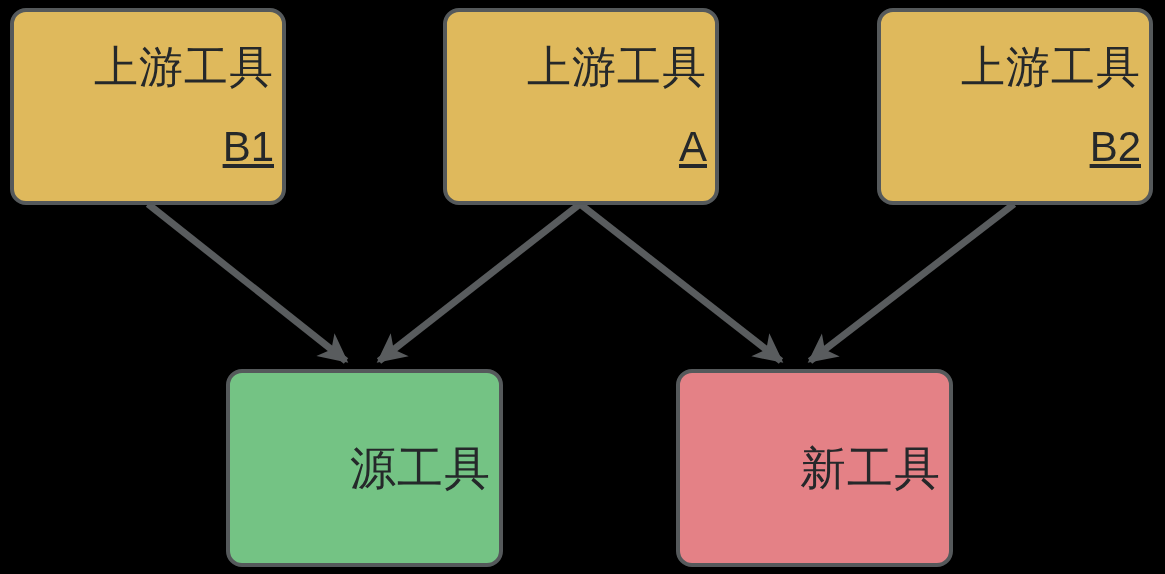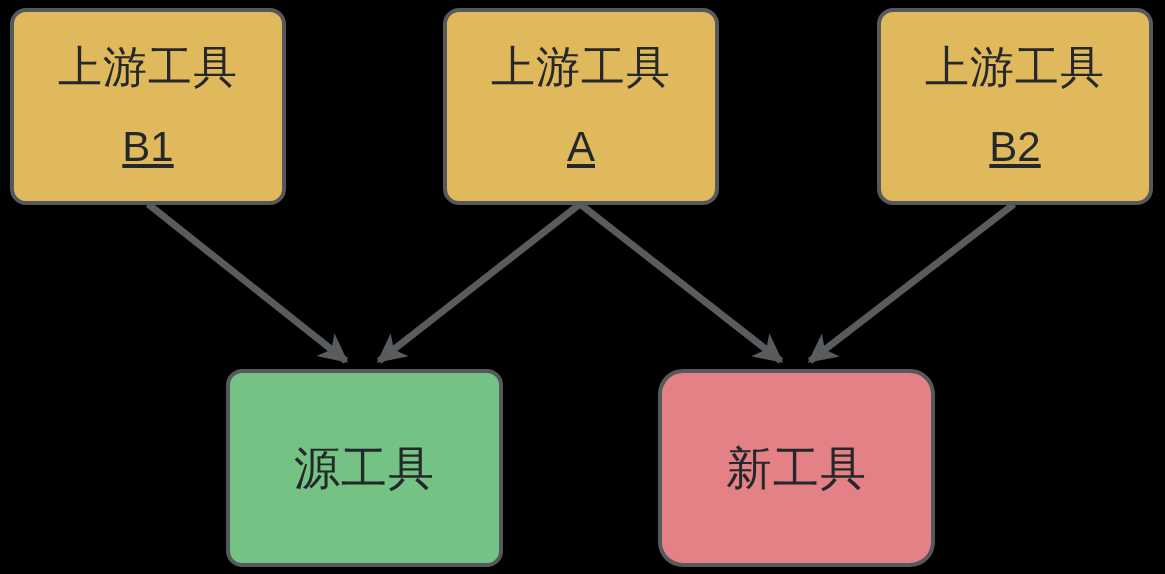--- a/index.html
+++ b/index.html
@@ -24,36 +24,36 @@
     z-index: 1;
   }
   .node {
     position: absolute;
     box-sizing: border-box;
     border: 4px solid #55595B;
     border-radius: 16px;
     z-index: 2;
     display: flex;
     flex-direction: column;
-    align-items: center;
+    align-items: flex-end;
     justify-content: space-around;
     padding: 14px 8px;
     color: #25282A;
     text-align: center;
   }
   .node.upstream { background: #DFB95C; width: 276px; height: 197px; top: 8px; }
   #node-b1 { left: 10px; }
   #node-a  { left: 443px; }
   #node-b2 { left: 877px; }
   .node.bottom {
     width: 277px; height: 198px; top: 369px;
     justify-content: center;
   }
   #node-source { left: 226px; background: #74C384; }
-  #node-new    { left: 658px; background: #E48186; border-radius: 25px; }
+  #node-new    { left: 676px; background: #E48186; }
   .label-main {
     font-size: 44px;
     line-height: 1;
     letter-spacing: 1px;
     white-space: nowrap;
   }
   .label-sub {
     font-size: 42px;
     line-height: 1;
     white-space: nowrap;

